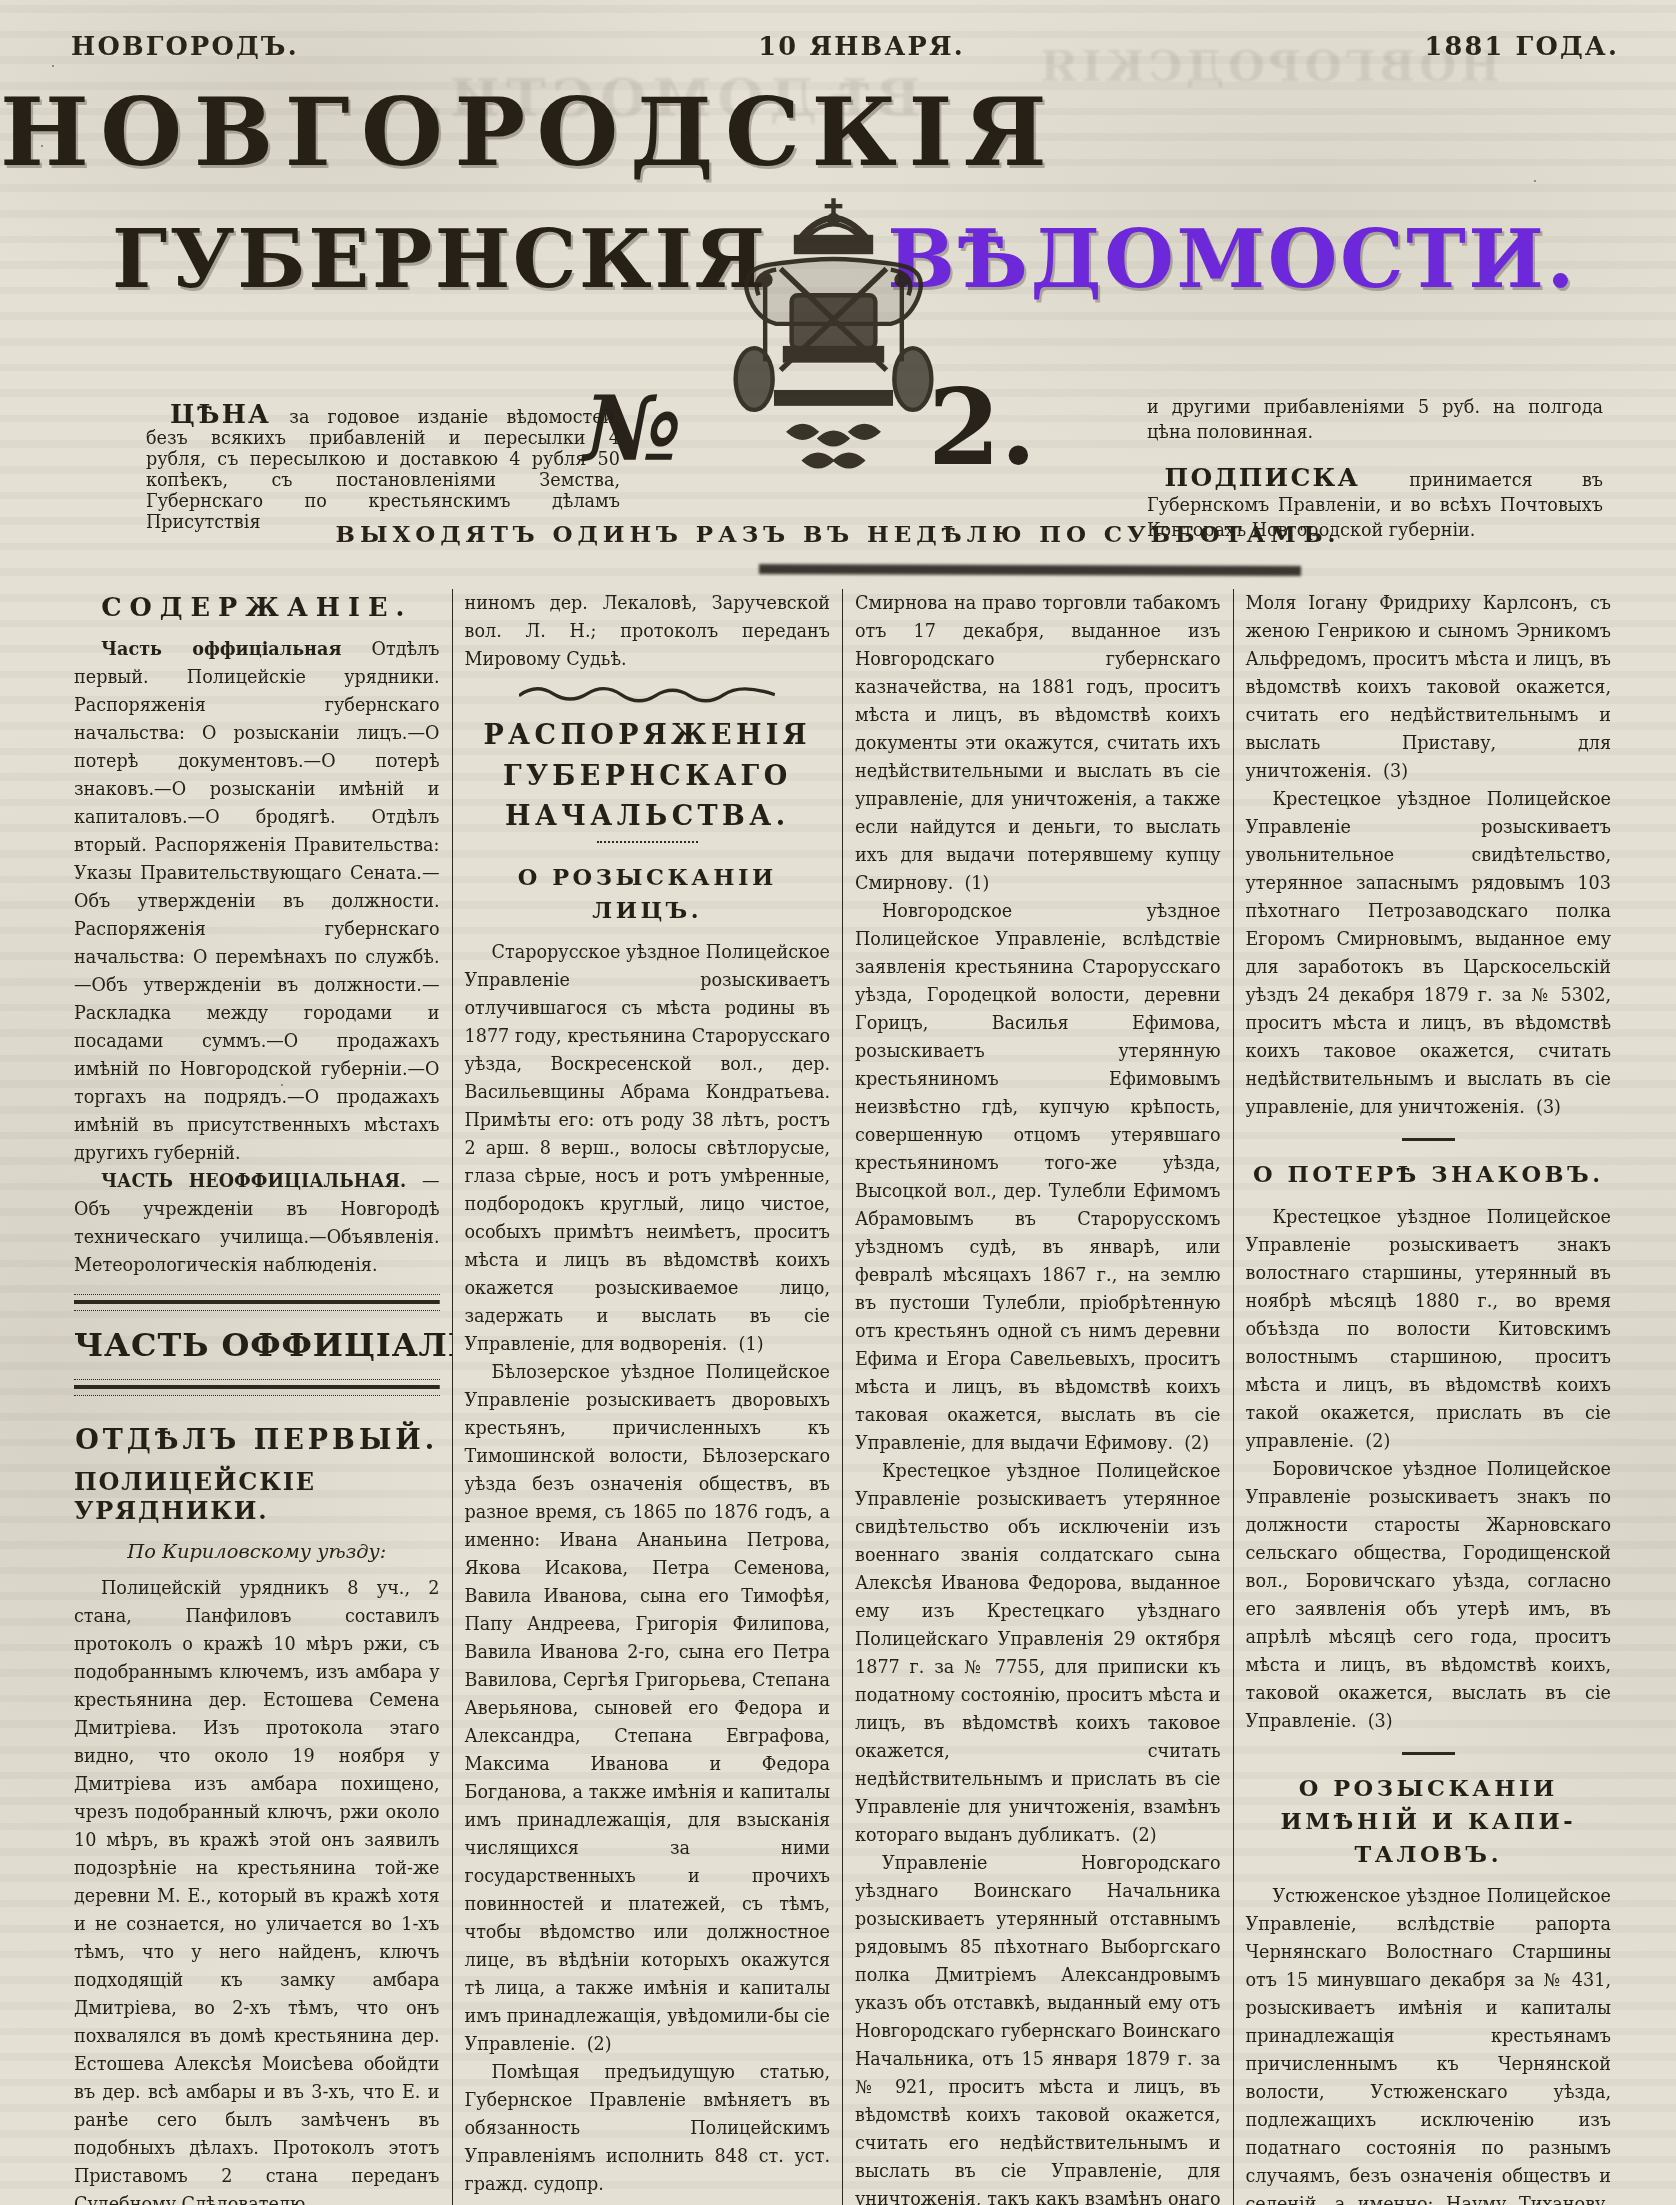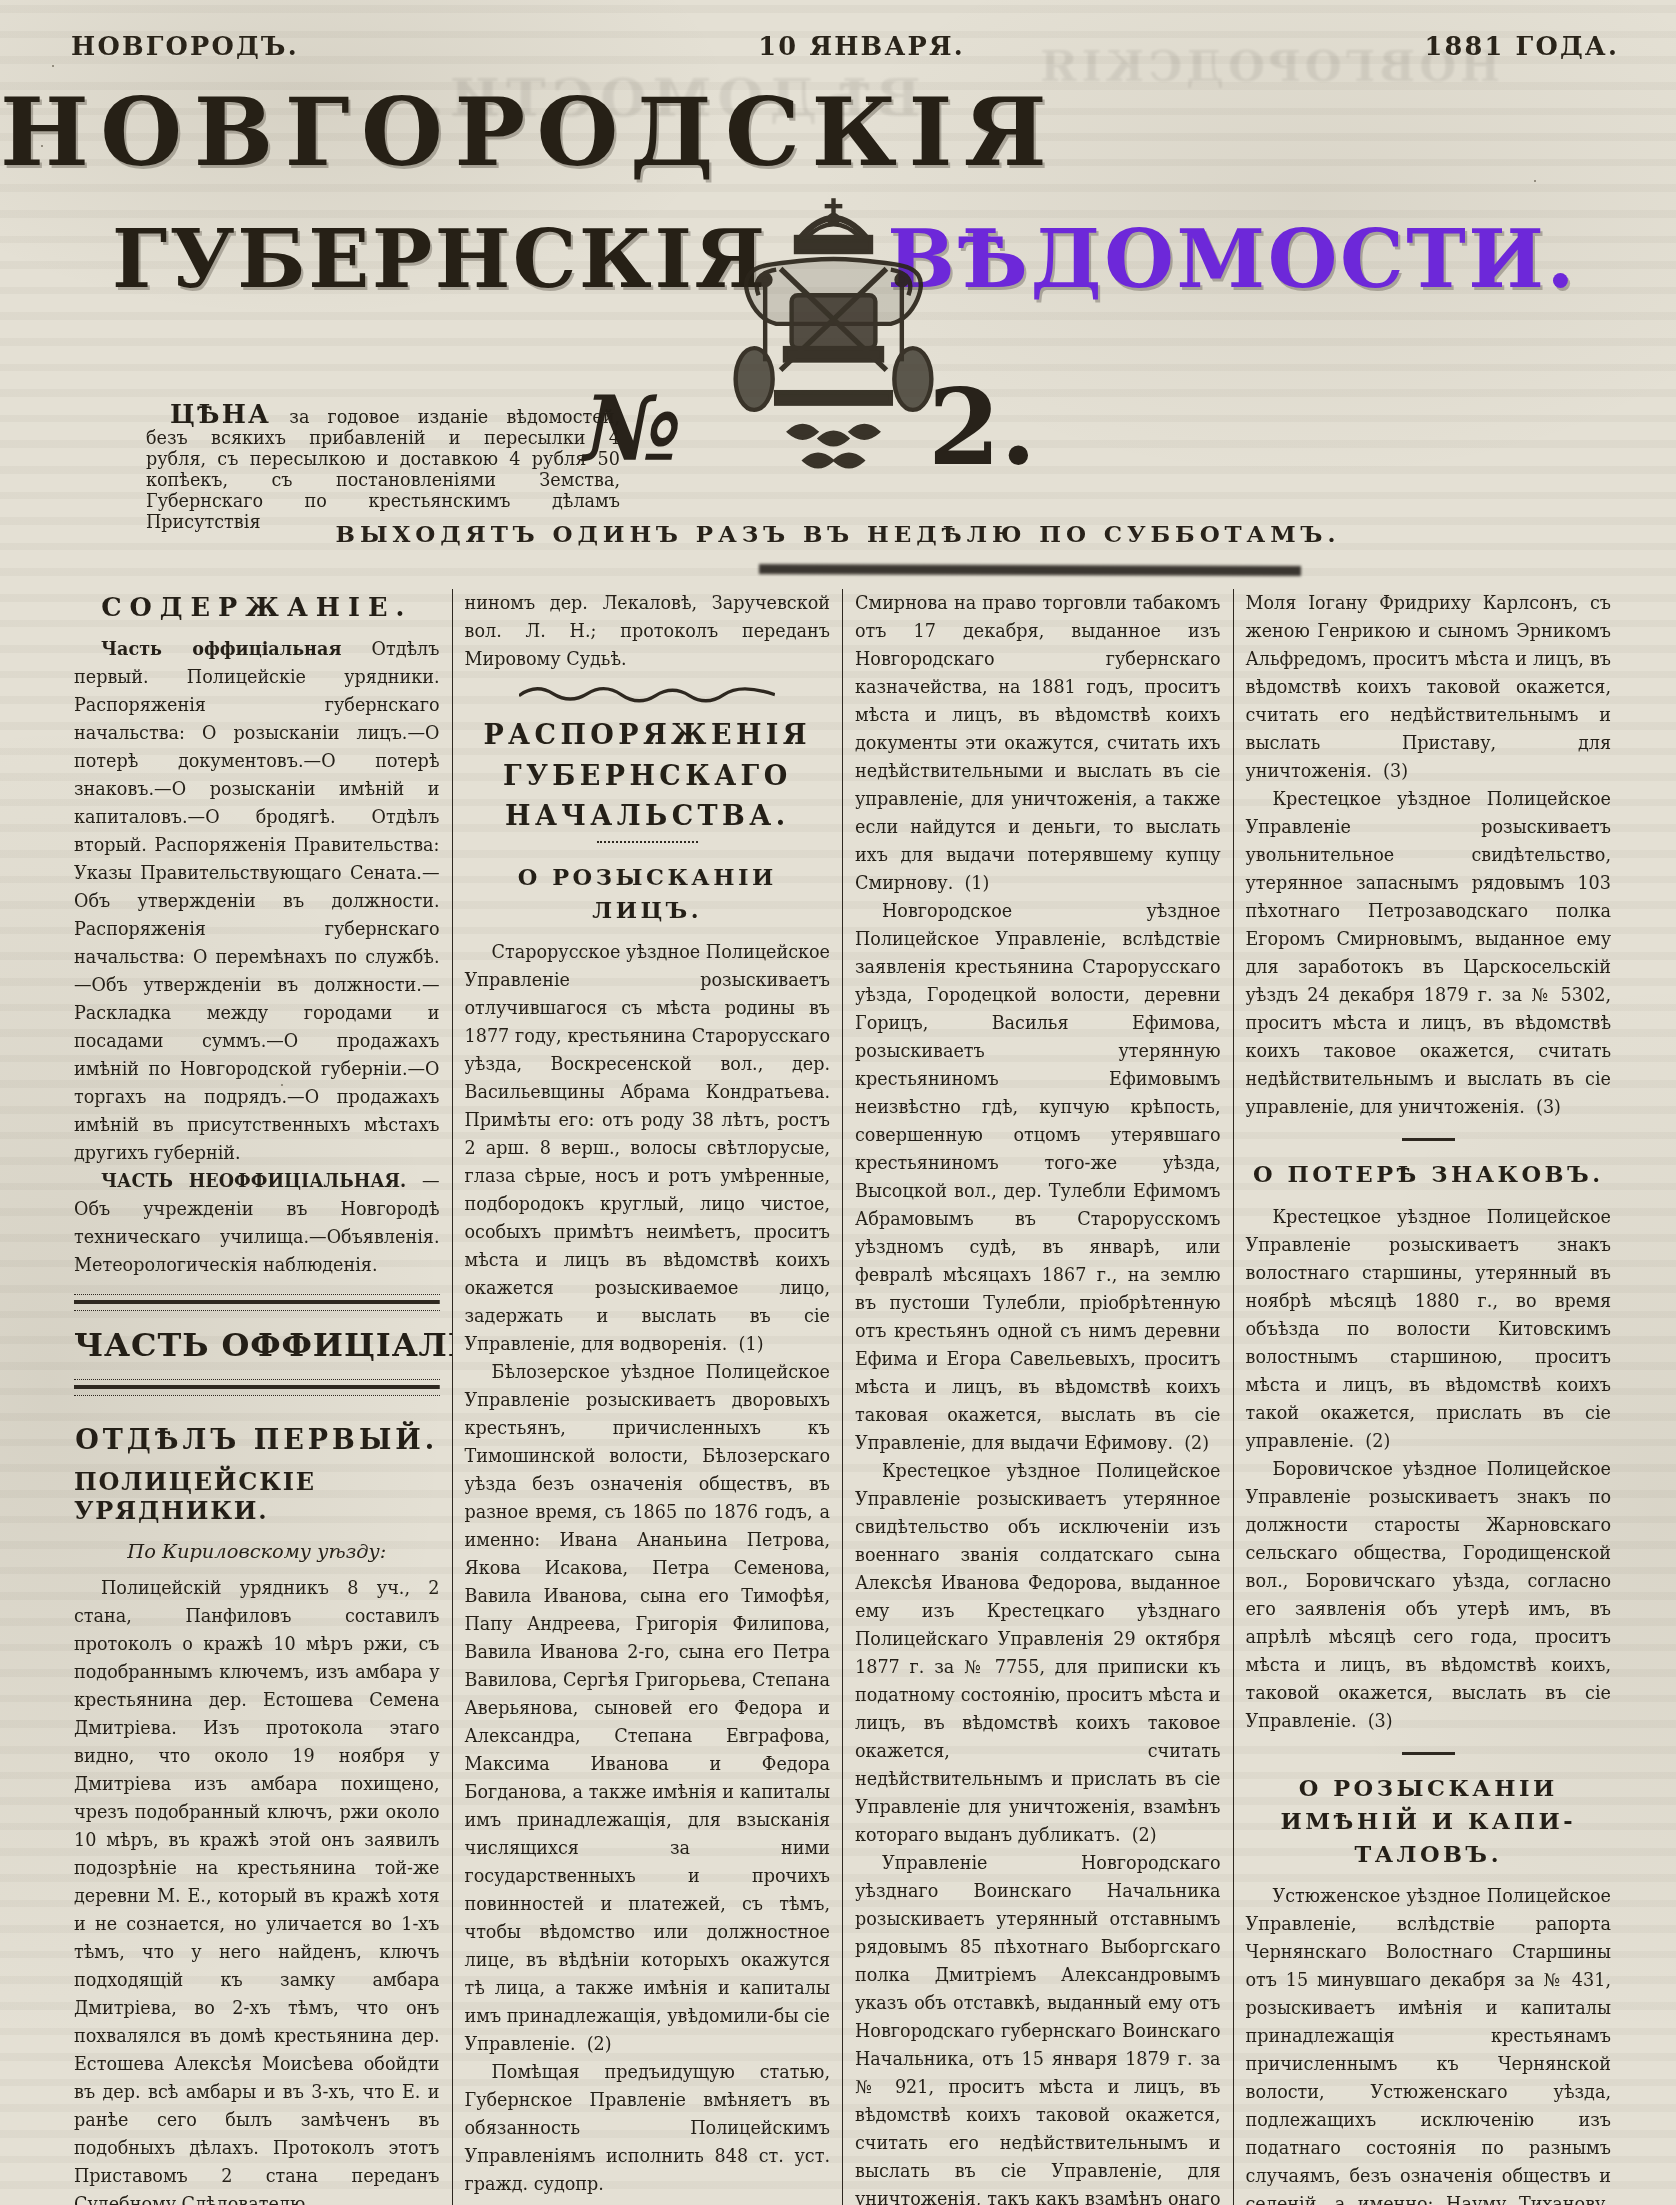--- a/index.html
+++ b/index.html
@@ -138,20 +138,27 @@
   </svg>
 
   <div class="issue-sign">№</div>
   <div class="issue-num">2.</div>
 
   <div class="price">
     <span class="bigword">ЦѢНА</span>
     <span>за годовое изданіе вѣдомостей, безъ всякихъ прибавленій и пересылки 4 рубля, съ пересылкою и доставкою 4 рубля 50 копѣекъ, съ постановленіями Земства, Губернскаго по крестьянскимъ дѣламъ Присутствія</span>
   </div>
 
+  <div class="subsc">
+    <div>и другими прибавленіями 5 руб. на полгода цѣна половинная.</div>
+    <div class="p2">
+      <span class="bigword">ПОДПИСКА</span>
+      <span>принимается въ Губернскомъ Правленіи, и во всѣхъ Почтовыхъ Конторахъ Новгородской губерніи.</span>
+    </div>
+  </div>
 
   <div class="weekly">ВЫХОДЯТЪ ОДИНЪ РАЗЪ ВЪ НЕДѢЛЮ ПО СУББОТАМЪ.</div>
   <div class="smear"></div>
 
   <div class="cols">
     <div class="col">
         <div class="b-contents-head"><span>СОДЕРЖАНІЕ.</span></div>
         <div class="b-para"><span class="lead">Часть оффиціальная </span><span>Отдѣлъ первый. Полицейскіе урядники. Распоряженія губернскаго начальства: О розысканіи лицъ.—О потерѣ документовъ.—О потерѣ знаковъ.—О розысканіи имѣній и капиталовъ.—О бродягѣ. Отдѣлъ вторый. Распоряженія Правительства: Указы Правительствующаго Сената.—Объ утвержденіи въ должности. Распоряженія губернскаго начальства: О перемѣнахъ по службѣ.—Объ утвержденіи въ должности.—Раскладка между городами и посадами суммъ.—О продажахъ имѣній по Новгородской губерніи.—О торгахъ на подрядъ.—О продажахъ имѣній въ присутственныхъ мѣстахъ другихъ губерній.</span></div>
         <div class="b-para"><span class="lead">ЧАСТЬ НЕОФФИЦІАЛЬНАЯ. </span><span>— Объ учрежденіи въ Новгородѣ техническаго училища.—Объявленія. Метеорологическія наблюденія.</span></div>
         <div class="b-ruledbl"></div>

